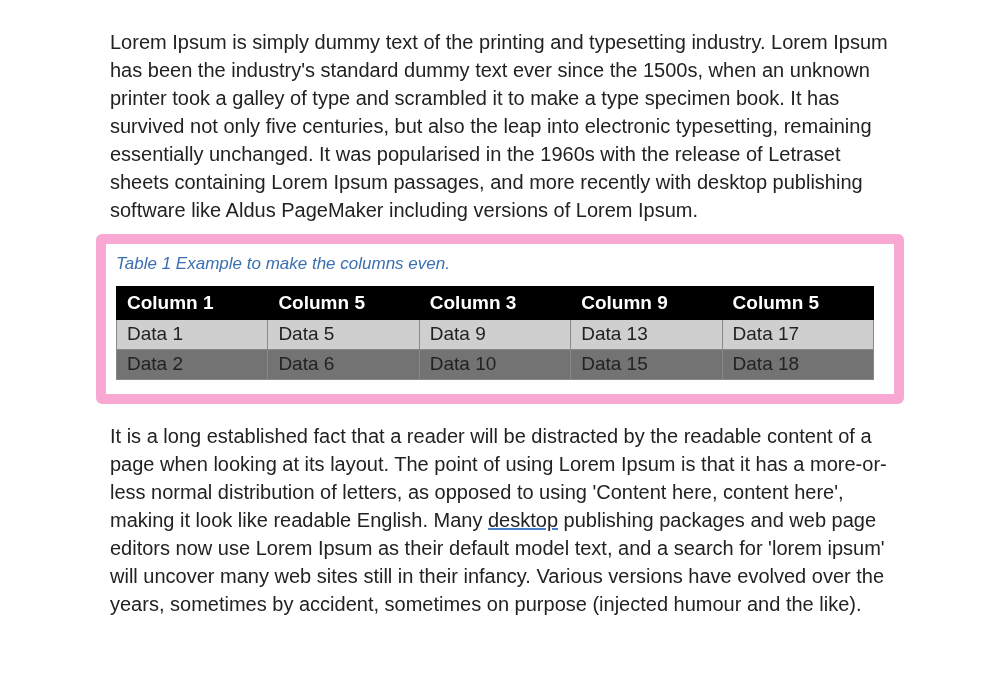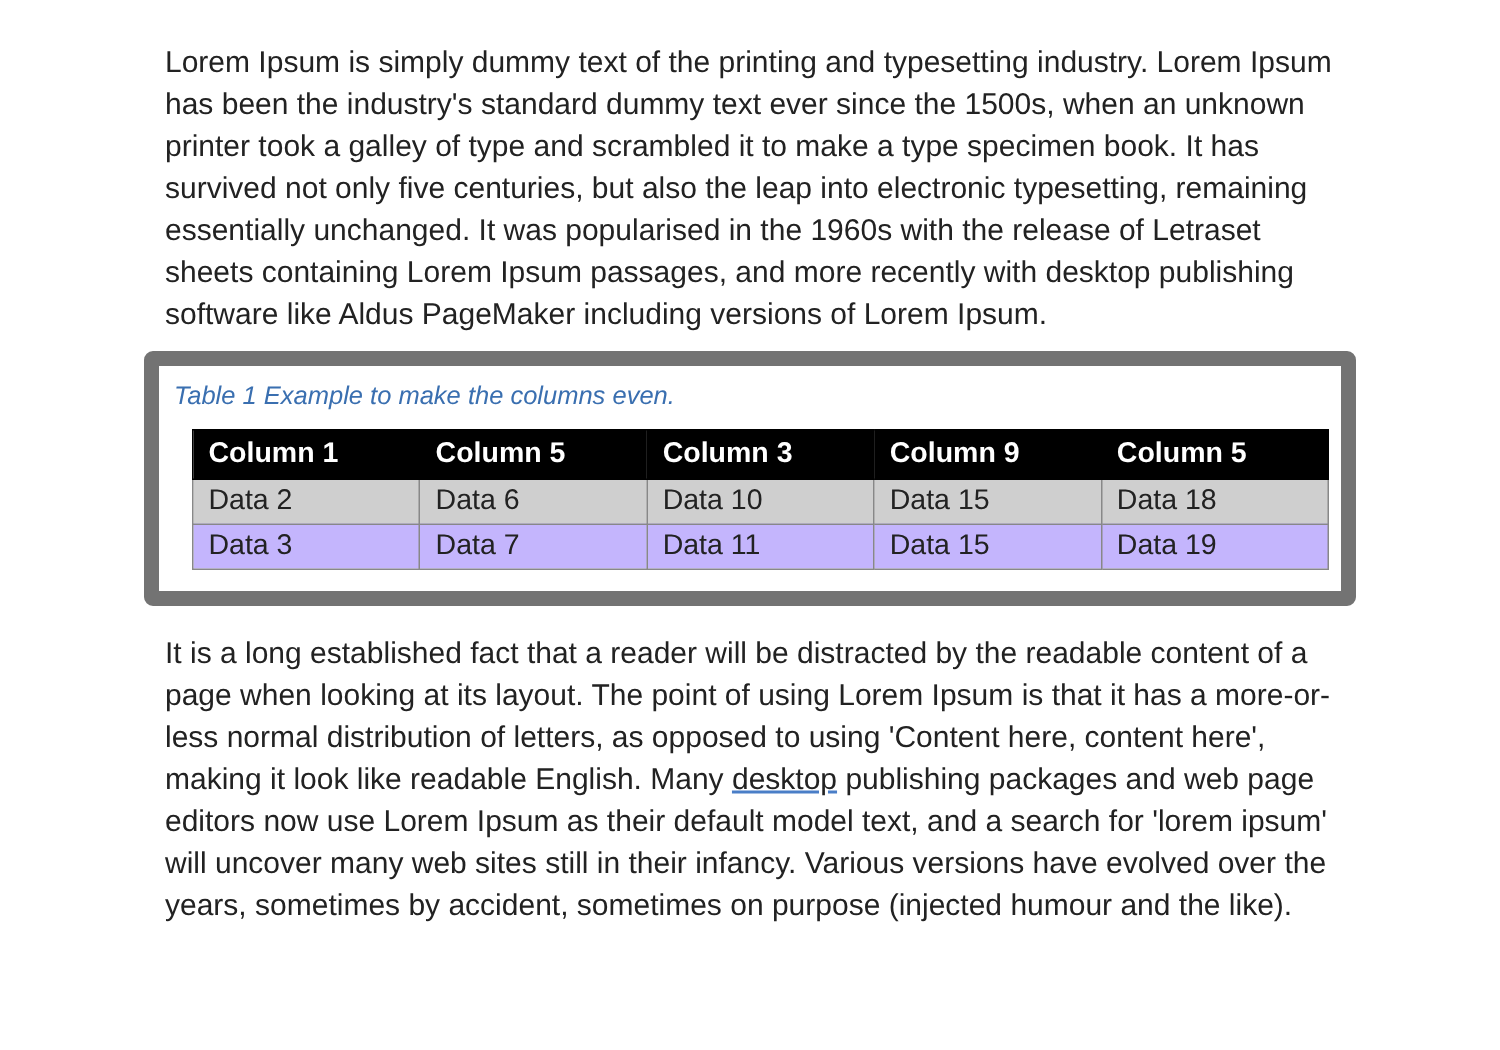--- a/index.html
+++ b/index.html
@@ -24,51 +24,50 @@
     left: 140px;
     background: #ef4b4b;
     color: #fff;
     font-weight: 700;
     font-size: 30px;
     padding: 6px 30px 10px 30px;
     border-radius: 18px;
     z-index: 5;
   }
   .table-highlight-box {
-    border: 10px solid #737373;
+    border: 10px solid #f9a8d4;
     border-radius: 6px;
     padding: 8px 20px 14px 10px;
     margin: 4px -14px 18px -14px;
     position: relative;
   }
   .table-caption {
     font-style: italic;
     color: #3a6fb0;
     font-size: 17px;
     margin-bottom: 10px;
   }
   table {
     width: 100%;
     border-collapse: collapse;
     table-layout: fixed;
     font-size: 19px;
-    margin-left: 12px;
   }
   thead th {
     background: #000;
     color: #fff;
     font-weight: 700;
     text-align: left;
     padding: 3px 10px;
     border: 1px solid #000;
   }
   tbody td {
     border: 1px solid #888;
     padding: 1px 10px;
-    background: #c4b5fd;
+    background: #737373;
   }
   tbody tr:nth-child(odd) td { background: #cfcfcf; }
 </style>
 </head>
 <body>
 
 <div class="paragraph paragraph-top">
   <span class="bold">Lorem Ipsum</span><span> is simply dummy text of the printing and typesetting industry. Lorem Ipsum has been the industry's standard dummy text ever since the 1500s, when an unknown printer took a galley of type and scrambled it to make a type specimen book. It has survived not only five centuries, but also the leap into electronic typesetting, remaining essentially unchanged. It was popularised in the 1960s with the release of Letraset sheets containing Lorem Ipsum passages, and more recently with desktop publishing software like Aldus PageMaker including versions of Lorem Ipsum.</span>
 </div>
 
@@ -79,32 +78,32 @@
       <tr>
         <th>Column 1</th>
         <th>Column 5</th>
         <th>Column 3</th>
         <th>Column 9</th>
         <th>Column 5</th>
       </tr>
     </thead>
     <tbody>
       <tr>
+        <td>Data 1</td>
+        <td>Data 5</td>
+        <td>Data 9</td>
+        <td>Data 13</td>
+        <td>Data 17</td>
+      </tr>
+      <tr>
         <td>Data 2</td>
         <td>Data 6</td>
         <td>Data 10</td>
         <td>Data 15</td>
         <td>Data 18</td>
-      </tr>
-      <tr>
-        <td>Data 3</td>
-        <td>Data 7</td>
-        <td>Data 11</td>
-        <td>Data 15</td>
-        <td>Data 19</td>
       </tr>
     </tbody>
   </table>
 </div>
 
 <div class="paragraph">
   <span>It is a long established fact that a reader will be distracted by the readable content of a page when looking at its layout. The point of using Lorem Ipsum is that it has a more-or-less normal distribution of letters, as opposed to using 'Content here, content here', making it look like readable English. Many </span><span class="underline">desktop</span><span> publishing packages and web page editors now use Lorem Ipsum as their default model text, and a search for 'lorem ipsum' will uncover many web sites still in their infancy. Various versions have evolved over the years, sometimes by accident, sometimes on purpose (injected humour and the like).</span>
 </div>
 
 </body></html>

